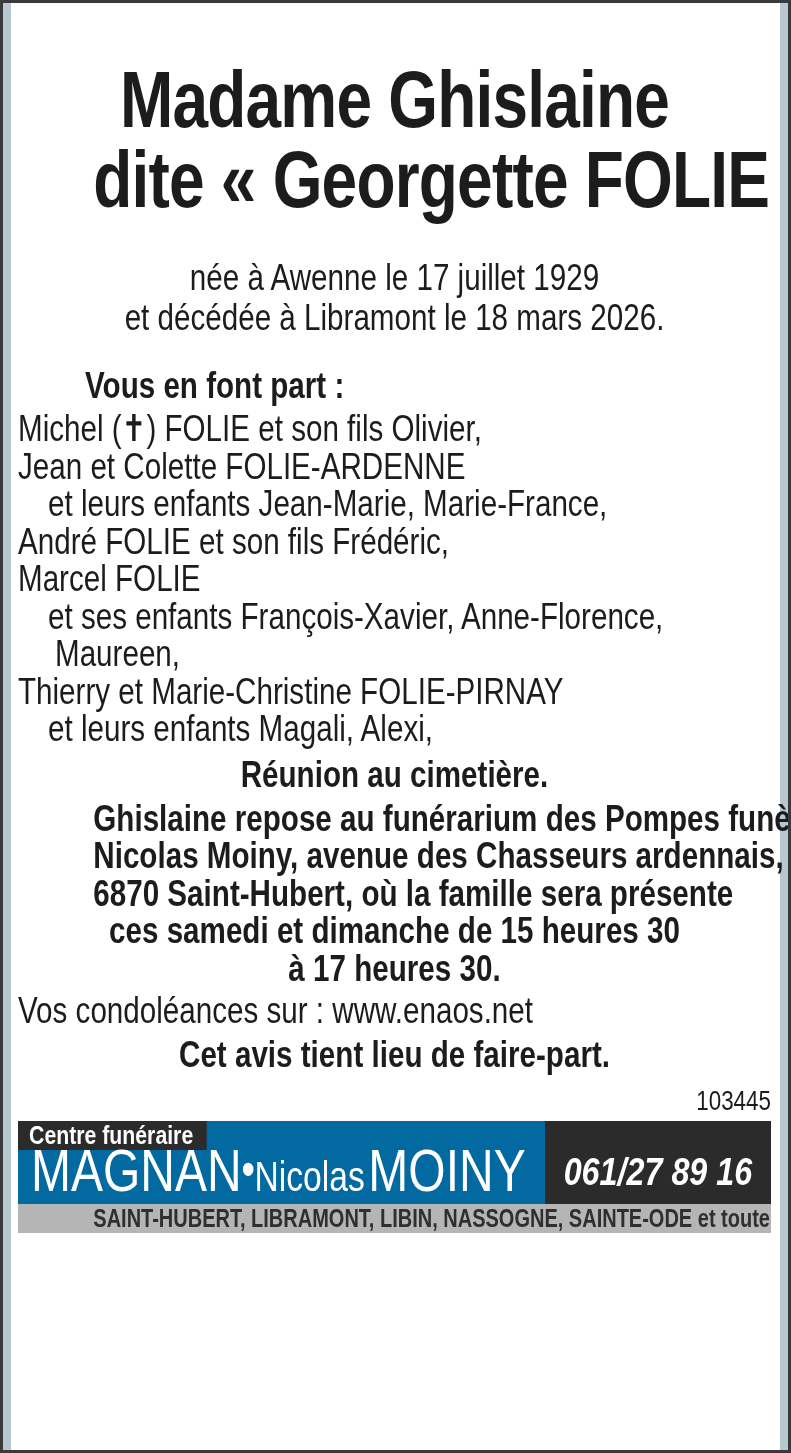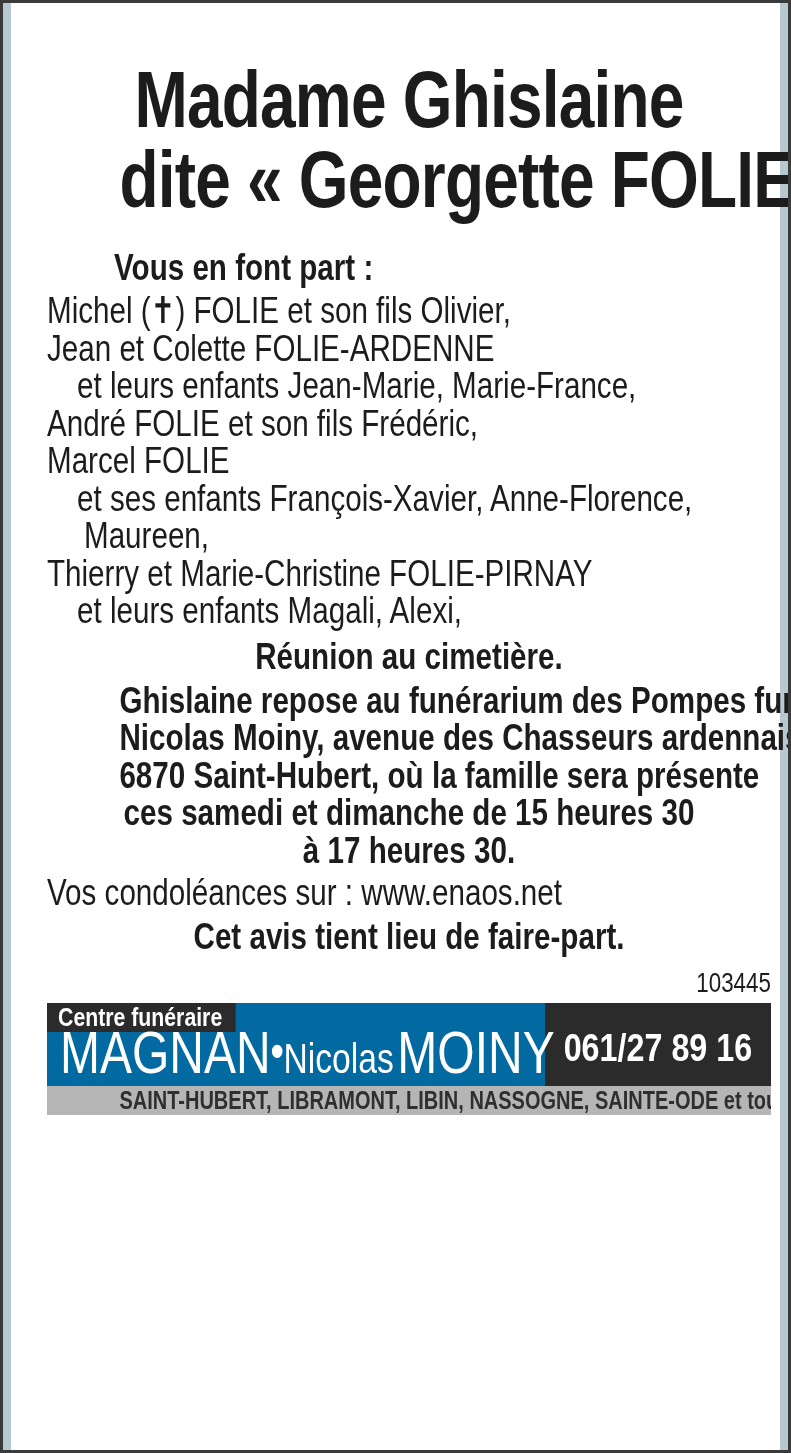--- a/index.html
+++ b/index.html
@@ -21,21 +21,20 @@
     background: #b8c8d1;
   }
   .side-band.left  { left: 0; }
   .side-band.right { right: 0; }
 
   .content {
     position: absolute;
     left: 8px; right: 8px; top: 0; bottom: 0;
     padding: 0 9px 0 7px;
     box-sizing: border-box;
-    margin-left: 29px;
   }
 
   
   .line { display: block; white-space: nowrap; transform: scaleX(0.80); }
   .al   { text-align: left;   transform-origin: 0 50%; }
   .ac   { text-align: center; transform-origin: 50% 50%; }
   .ar   { text-align: right;  transform-origin: 100% 50%; }
 
   .title-line {
     font-size: 80px; line-height: 80px; font-weight: 700;
@@ -111,22 +110,23 @@
   .brand-primary   { font-size: 60px; font-weight: 400; letter-spacing: 0px; }
   .brand-sep       { font-size: 46px; font-weight: 700; position: relative; top: -6px; }
   .brand-first     { font-size: 42px; font-weight: 400; }
   .brand-secondary { font-size: 60px; font-weight: 400; }
   .phone-box {
     flex: 0 0 226px;
     background: #2b2b2b;
     display: flex;
     align-items: flex-end;
     justify-content: center;
-    padding-bottom: 19px;
+    padding-bottom: 13px;
     box-sizing: border-box;
+    font-style: italic;
   }
   .phone-text {
     color: #ffffff;
     font-size: 38px; line-height: 38px; font-weight: 700;
     white-space: nowrap;
     transform: scaleX(0.85);
     transform-origin: 50% 100%;
   }
   .banner-strip {
     height: 29px;
@@ -145,20 +145,24 @@
   <div class="side-band left"></div>
   <div class="side-band right"></div>
 
   <div class="content">
 
     <div class="title-block">
       <div class="line ac title-line">Madame Ghislaine</div>
       <div class="line ac title-line">dite « Georgette FOLIE »</div>
     </div>
 
+    <div class="subtitle-block">
+      <div class="line ac subtitle-line">née à Awenne le 17 juillet 1929</div>
+      <div class="line ac subtitle-line">et décédée à Libramont le 18 mars 2026.</div>
+    </div>
 
     <div class="line al intro-line">Vous en font part :</div>
 
     <div class="family-block">
       <div class="line al family-line">Michel (✝) FOLIE et son fils Olivier,</div>
       <div class="line al family-line">Jean et Colette FOLIE-ARDENNE</div>
       <div class="line al family-line indent-1">et leurs enfants Jean-Marie, Marie-France,</div>
       <div class="line al family-line">André FOLIE et son fils Frédéric,</div>
       <div class="line al family-line">Marcel FOLIE</div>
       <div class="line al family-line indent-1">et ses enfants François-Xavier, Anne-Florence,</div>

